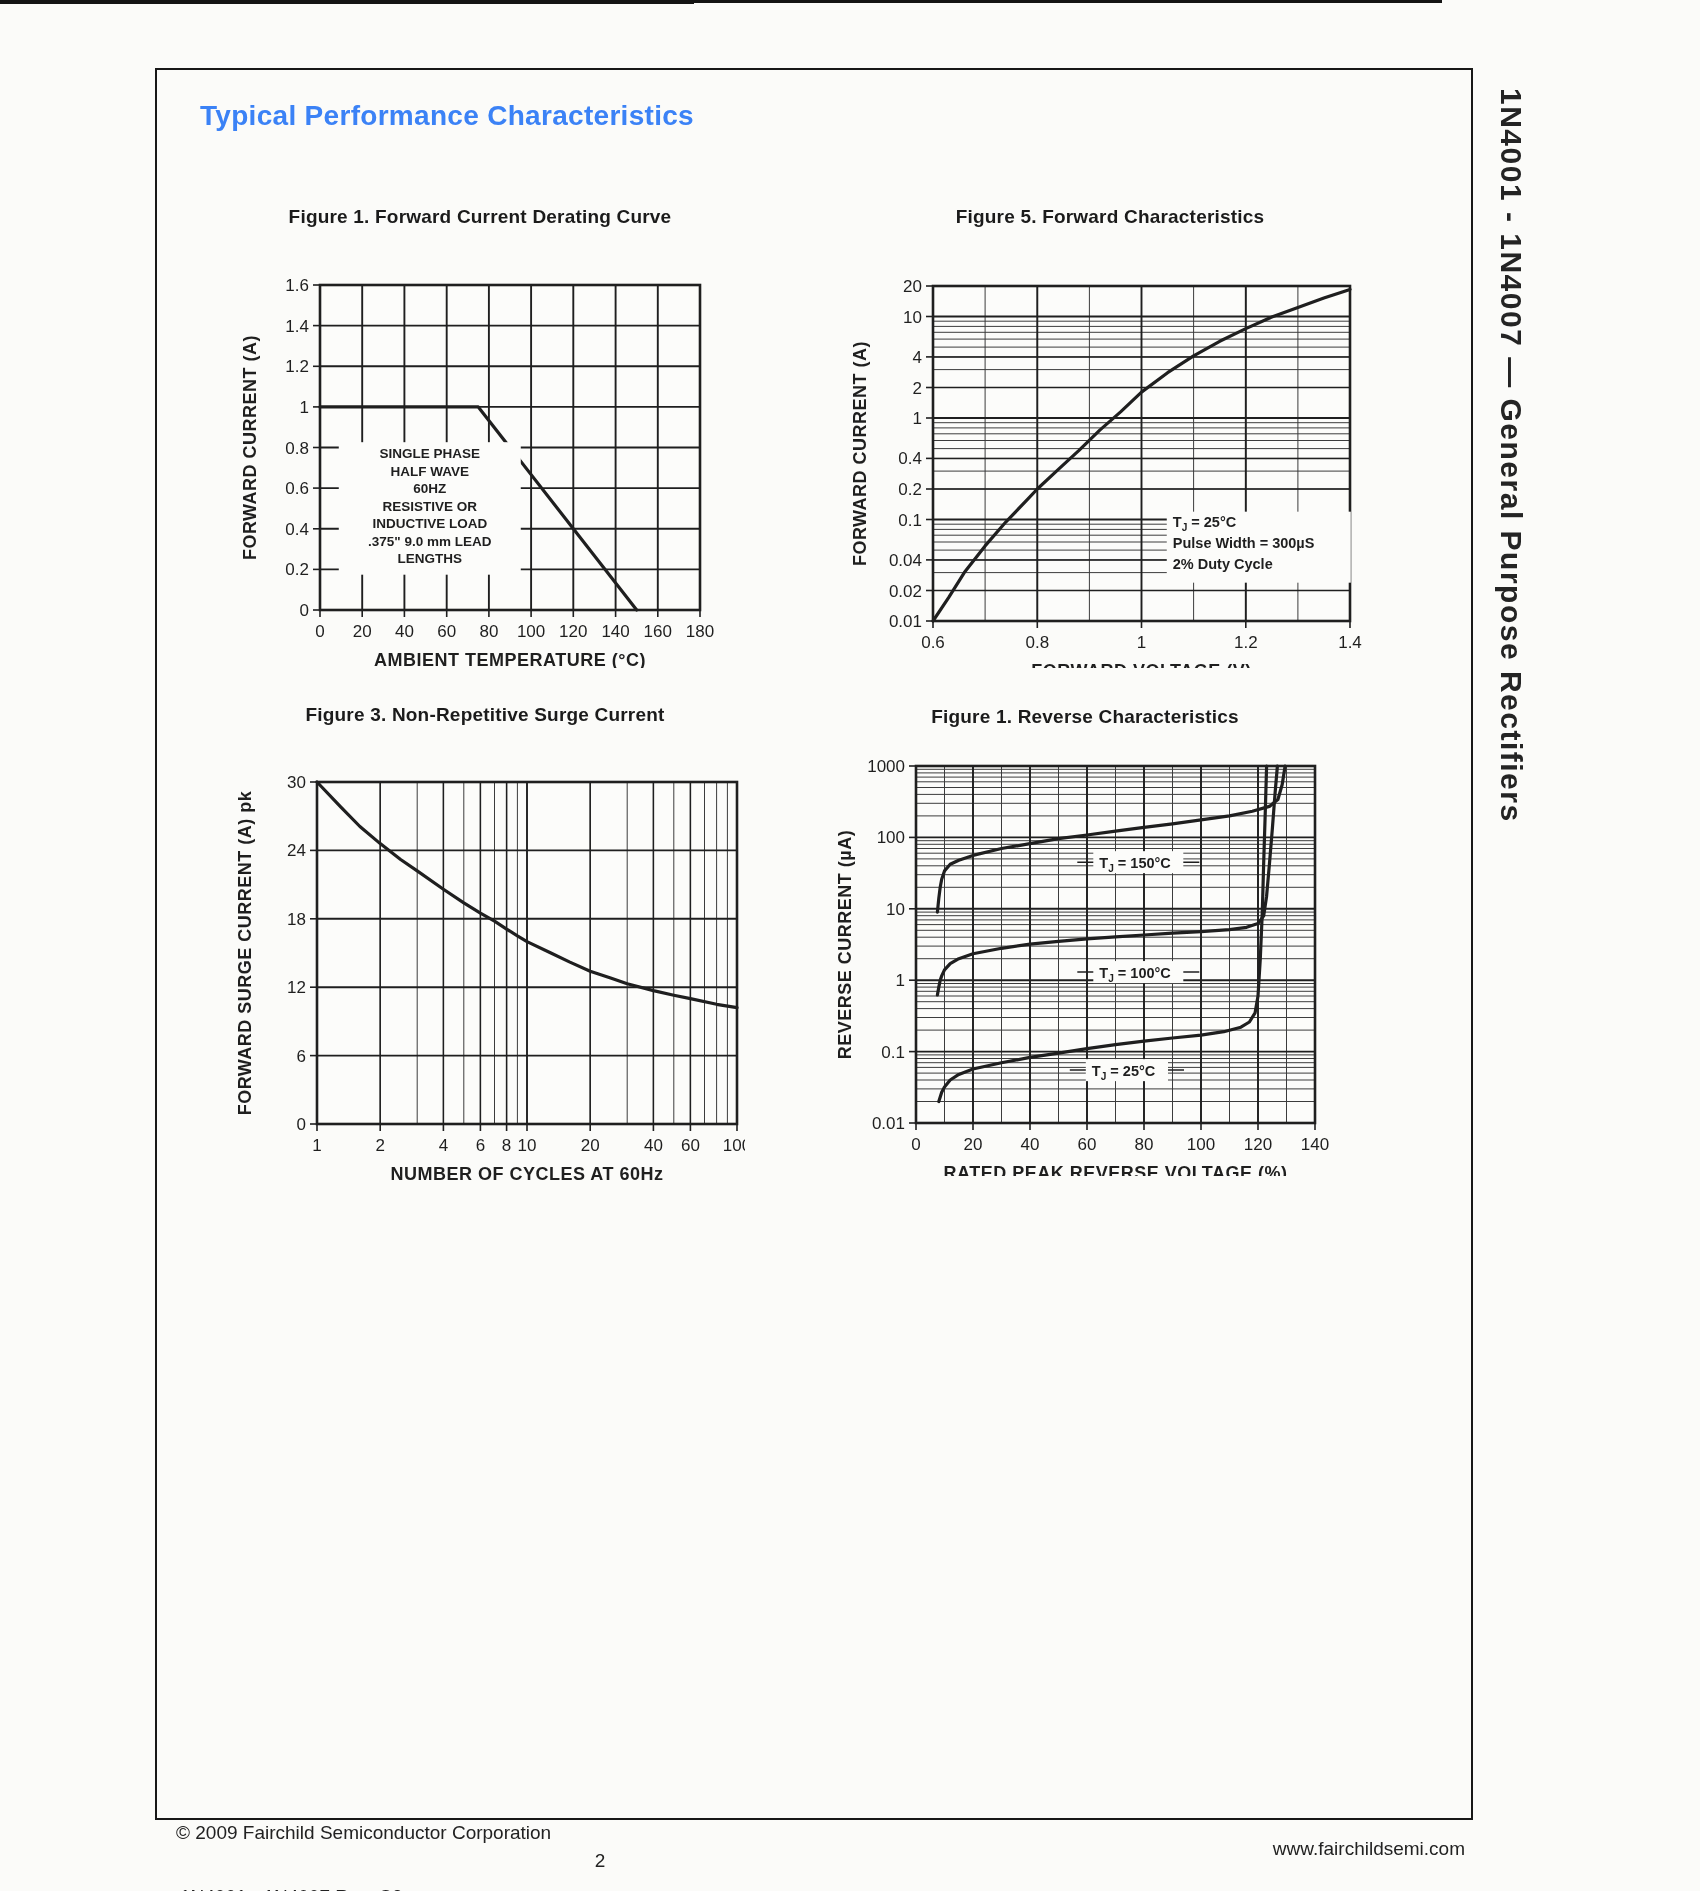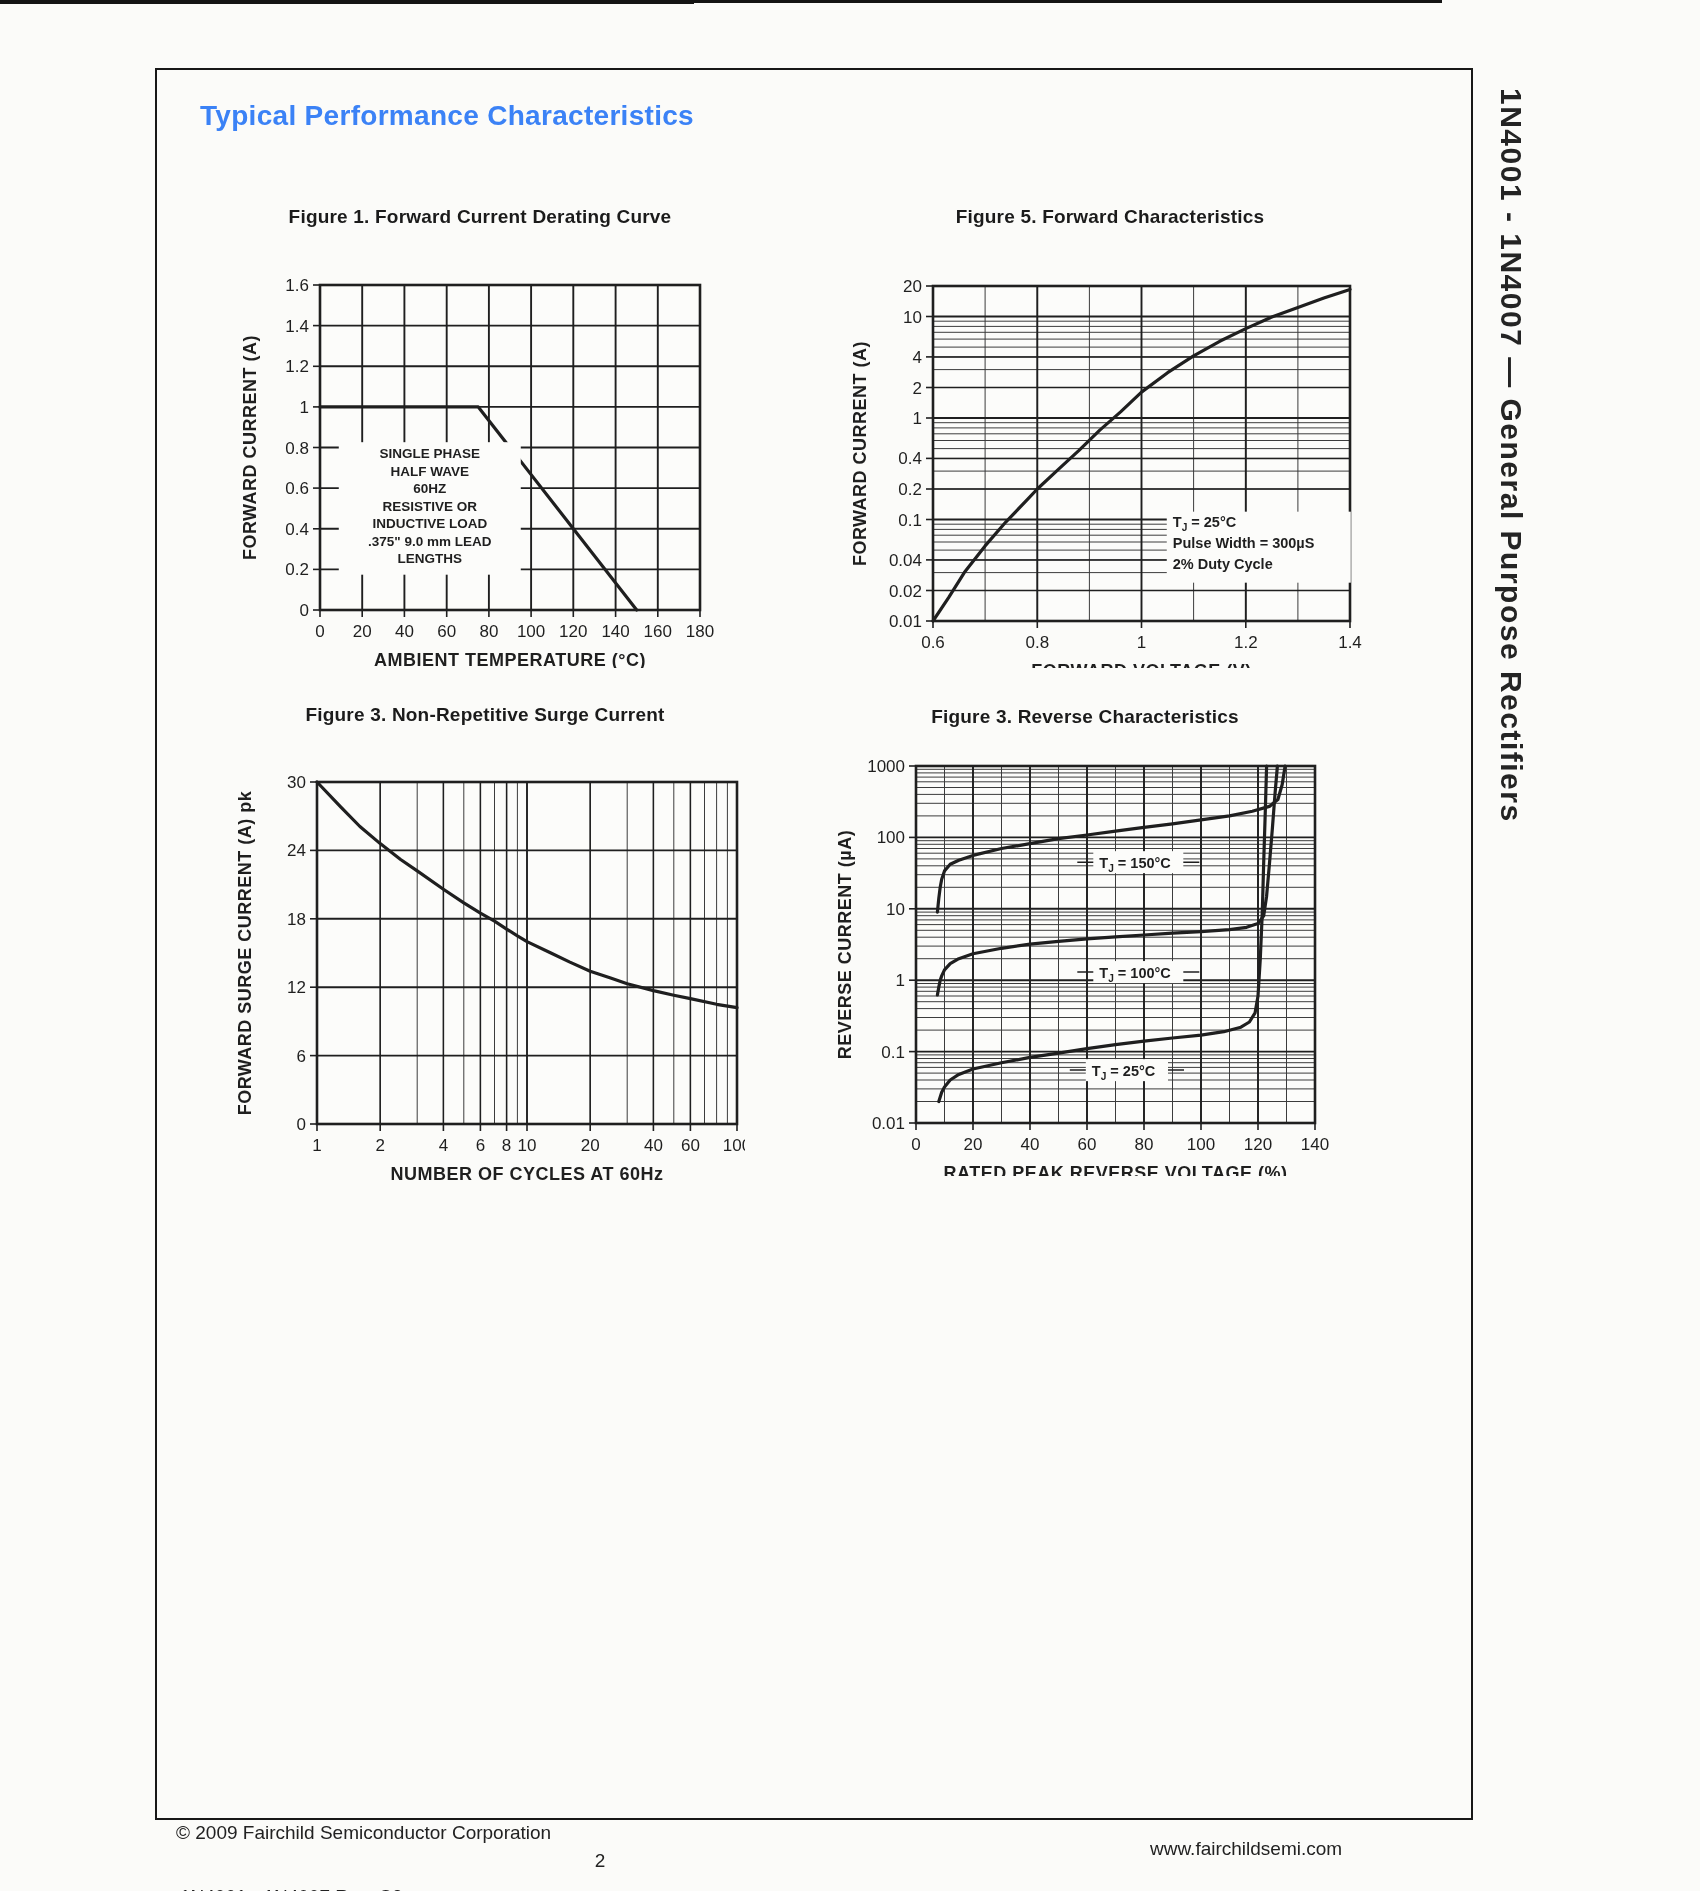--- a/index.html
+++ b/index.html
@@ -22,21 +22,21 @@
 
 <div class="abs frame" style="left:155px;top:68px;width:1314px;height:1748px;"></div>
 
 <div class="abs sidebar-text" style="left:1494px;top:88px;">1N4001 - 1N4007 — General Purpose Rectifiers</div>
 
 <h1 class="abs main-title" style="left:200px;top:100px;margin:0;">Typical Performance Characteristics</h1>
 
 <div class="abs fig-title" style="left:230px;top:206px;width:500px;">Figure 1. Forward Current Derating Curve</div>
 <div class="abs fig-title" style="left:840px;top:206px;width:540px;">Figure 5. Forward Characteristics</div>
 <div class="abs fig-title" style="left:225px;top:704px;width:520px;">Figure 3. Non-Repetitive Surge Current</div>
-<div class="abs fig-title" style="left:825px;top:706px;width:520px;">Figure 3. Reverse Characteristics</div>
+<div class="abs fig-title" style="left:825px;top:706px;width:520px;">Figure 1. Reverse Characteristics</div>
 
 <svg class="abs" style="left:230px;top:248px;" width="500" height="420">
     <g font-family="Liberation Sans, DejaVu Sans, sans-serif">
       <rect x="90" y="37" width="380" height="325" fill="#fcfcfa"></rect>
       <line x1="132.2" y1="37.0" x2="132.2" y2="362.0" stroke="#1f1f1f" stroke-width="1.9"></line>
       <line x1="174.4" y1="37.0" x2="174.4" y2="362.0" stroke="#1f1f1f" stroke-width="1.9"></line>
       <line x1="216.7" y1="37.0" x2="216.7" y2="362.0" stroke="#1f1f1f" stroke-width="1.9"></line>
       <line x1="258.9" y1="37.0" x2="258.9" y2="362.0" stroke="#1f1f1f" stroke-width="1.9"></line>
       <line x1="301.1" y1="37.0" x2="301.1" y2="362.0" stroke="#1f1f1f" stroke-width="1.9"></line>
       <line x1="343.3" y1="37.0" x2="343.3" y2="362.0" stroke="#1f1f1f" stroke-width="1.9"></line>
@@ -366,13 +366,13 @@
       <rect x="260.79999999999995" y="333.138103970111" width="82.2" height="22" fill="#fcfcfa"></rect>
       <text x="266.79999999999995" y="349.638103970111" font-size="14.5" font-weight="600">T<tspan font-size="70%" dy="4">J</tspan><tspan dy="-4"> = 25°C</tspan></text>
       <text x="290.5" y="453" text-anchor="middle" font-size="18" font-weight="600" letter-spacing="0.5">RATED PEAK REVERSE VOLTAGE (%)</text>
       <text x="26" y="218.5" text-anchor="middle" font-size="18" font-weight="600" letter-spacing="0.5" transform="rotate(-90 26 218.5)">REVERSE CURRENT (µA)</text>
     </g>
   </svg>
 
 <div class="abs footer-text" style="left:162px;top:1822px;margin-left:14px;">© 2009 Fairchild Semiconductor Corporation</div>
 <div class="abs footer-text" style="left:180px;top:1850px;margin-top:36px;">1N4001 - 1N4007 Rev. C2</div>
 <div class="abs footer-text" style="left:560px;top:1850px;width:80px;text-align:center;">2</div>
-<div class="abs footer-text" style="left:1150px;top:1838px;width:315px;text-align:left;">www.fairchildsemi.com</div>
+<div class="abs footer-text" style="left:1150px;top:1838px;width:315px;text-align:right;">www.fairchildsemi.com</div>
 
 </body></html>

